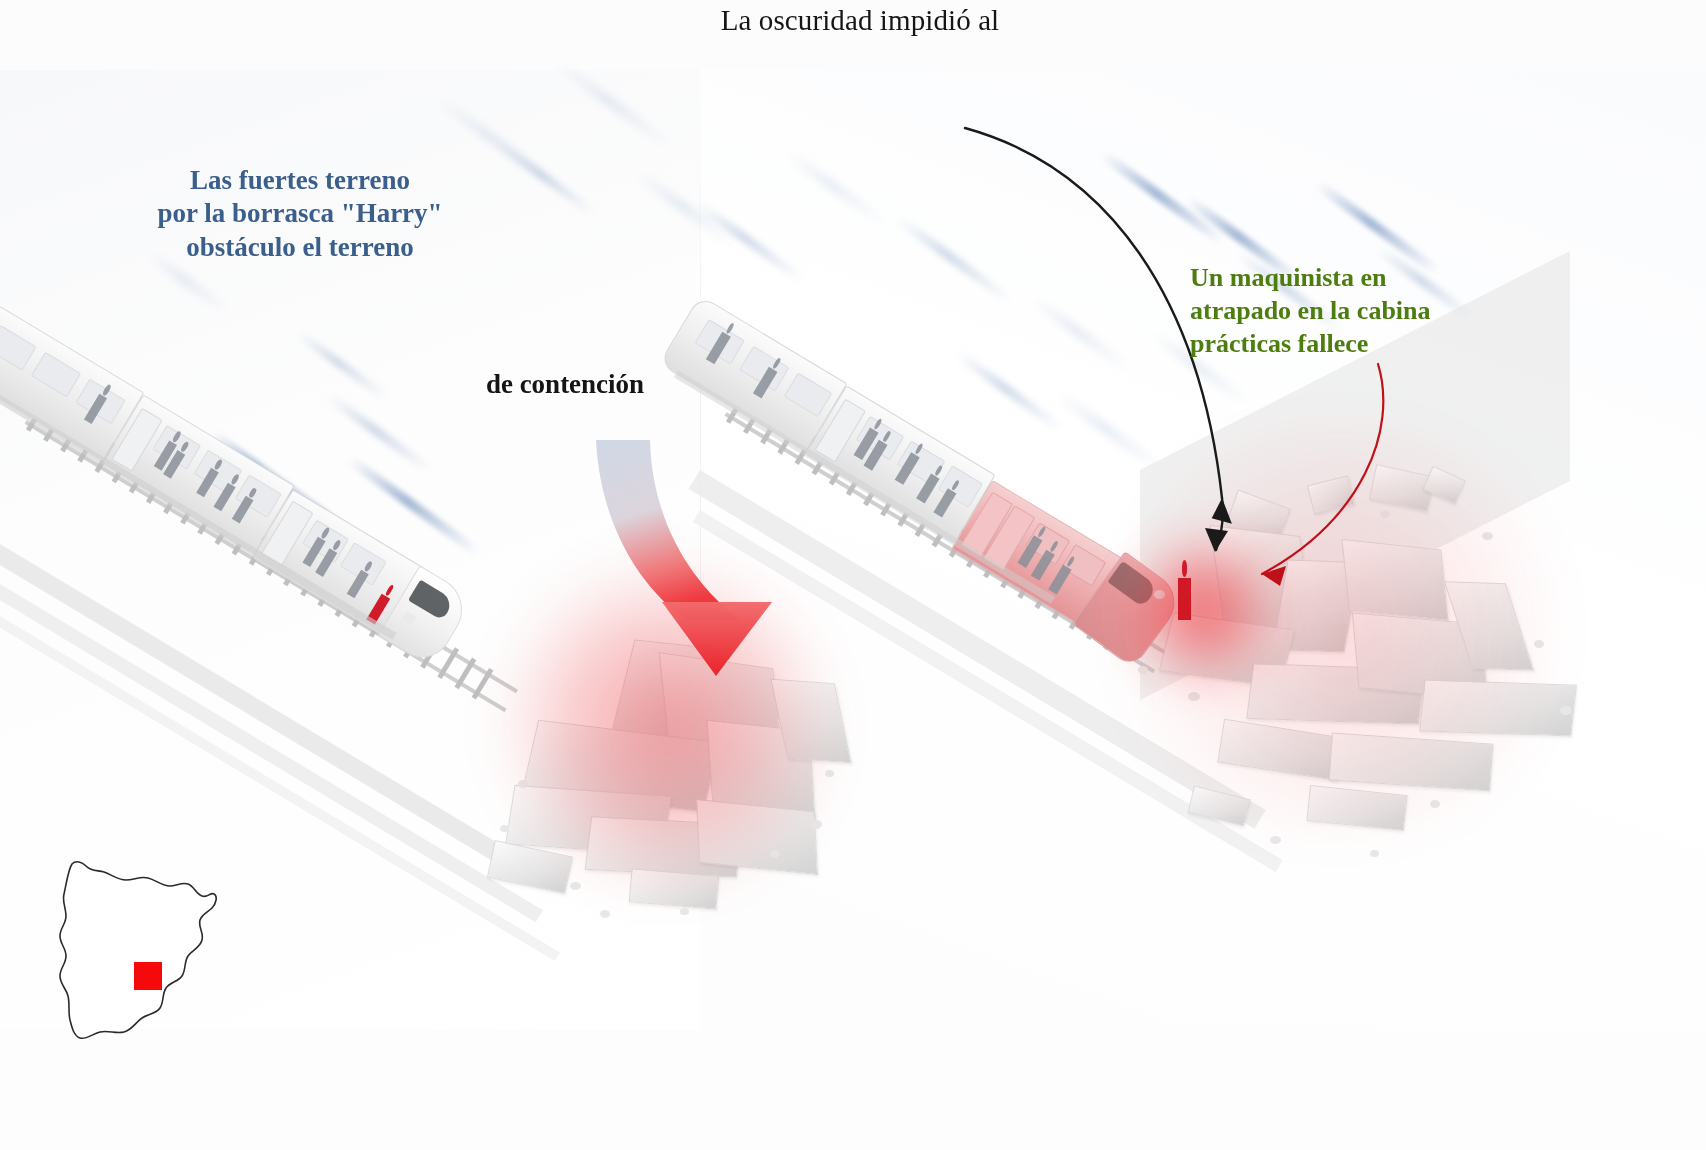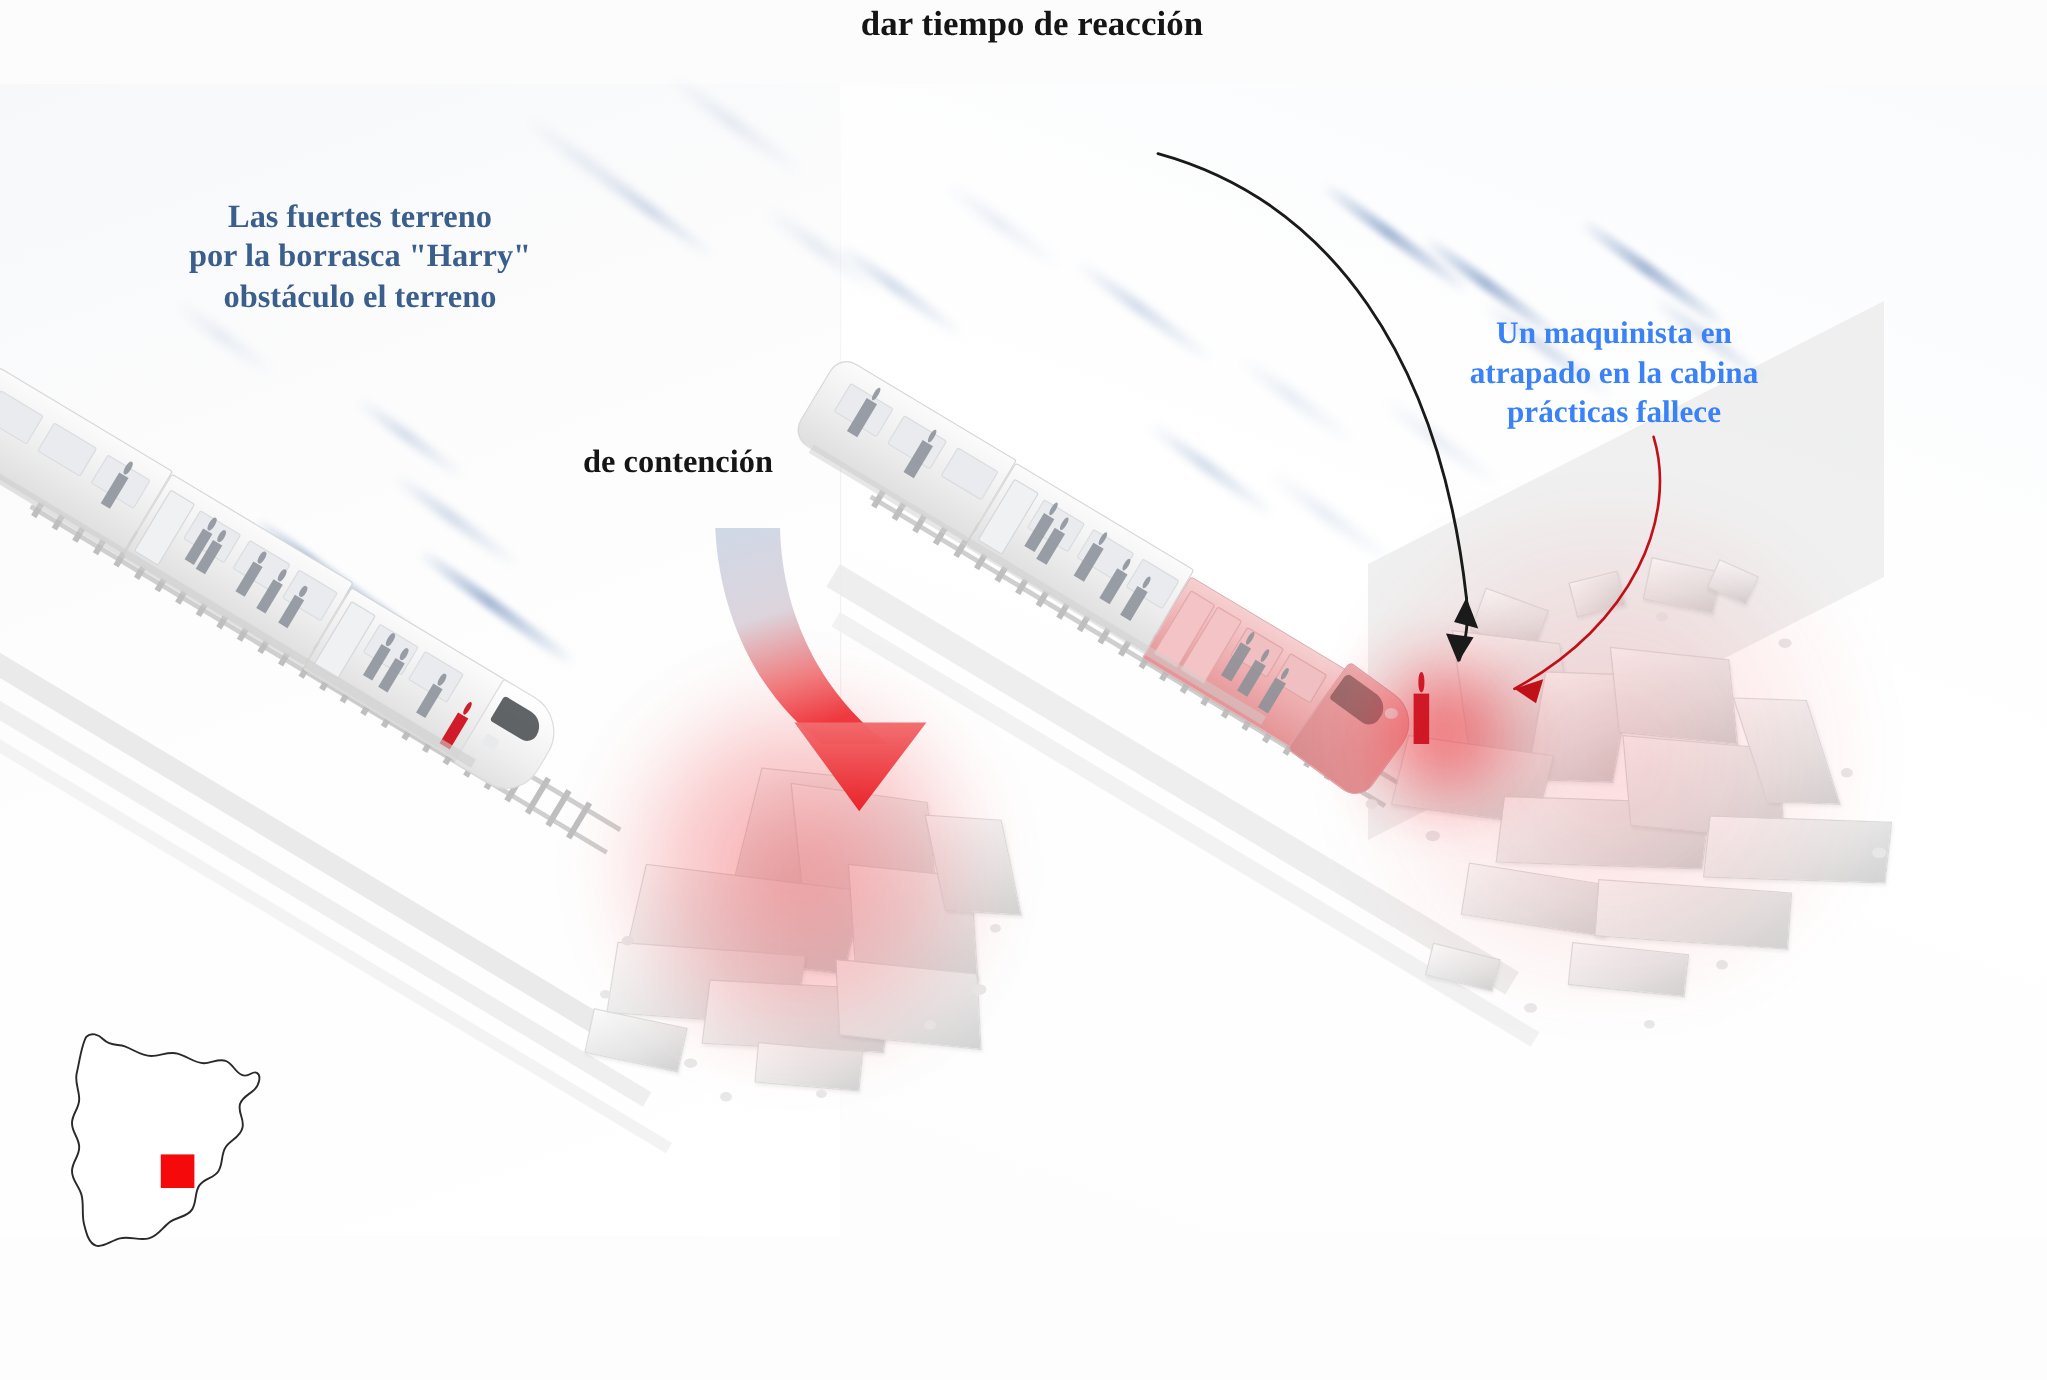--- a/index.html
+++ b/index.html
@@ -46,22 +46,22 @@
   }
   .blue-caption{
     left:120px;top:164px;width:360px;text-align:center;
     font-size:27px;font-weight:700;color:#3b5f8c;line-height:1.24;
   }
   .wall-caption{
     left:430px;top:368px;width:270px;text-align:center;
     font-size:27px;color:#151515;line-height:1.22;
   }
   .red-caption{
-    left:1190px;top:262px;width:310px;text-align:center;
-    font-size:26px;font-weight:700;color:#3b82f6;line-height:1.26;
+    left:1190px;top:262px;width:310px;
+    font-size:26px;font-weight:700;color:#4d7c0f;line-height:1.26;
   }
   .region-label{
     left:100px;top:897px;font-size:38px;letter-spacing:13px;color:#121212;
   }
 
   
   .map-wrap{position:absolute;left:36px;top:840px;width:210px;height:230px;}
   .map-marker{
     position:absolute;left:134px;top:962px;width:28px;height:28px;background:#f5090b;
   }
@@ -400,21 +400,21 @@
                C 120 174 112 174 106 178 C 100 182 96 190 88 192 C 80 194 72 190 64 192
                C 56 194 50 200 44 198 C 38 196 36 188 34 180 C 32 172 34 164 32 156
                C 30 148 24 144 24 136 C 24 128 30 124 30 116 C 30 108 24 104 24 96
                C 24 88 30 84 30 76 C 30 68 26 62 28 54 C 30 46 32 30 36 24 Z" fill="#ffffff" stroke="#2a2a2a" stroke-width="1.6" stroke-linejoin="round"></path>
     </svg>
   </div>
   <div class="map-marker"></div>
 
 
   <div class="txt top-caption">
-    <div><b>dar tiempo de reacción</b></div>
+    <div>La oscuridad impidió al</div>
   </div>
 
   <div class="txt blue-caption">
     <div>Las fuertes terreno</div>
     <div>por la borrasca "Harry"</div>
     <div>obstáculo el terreno</div>
   </div>
 
   <div class="txt wall-caption">
     <div><b>de contención</b></div>

